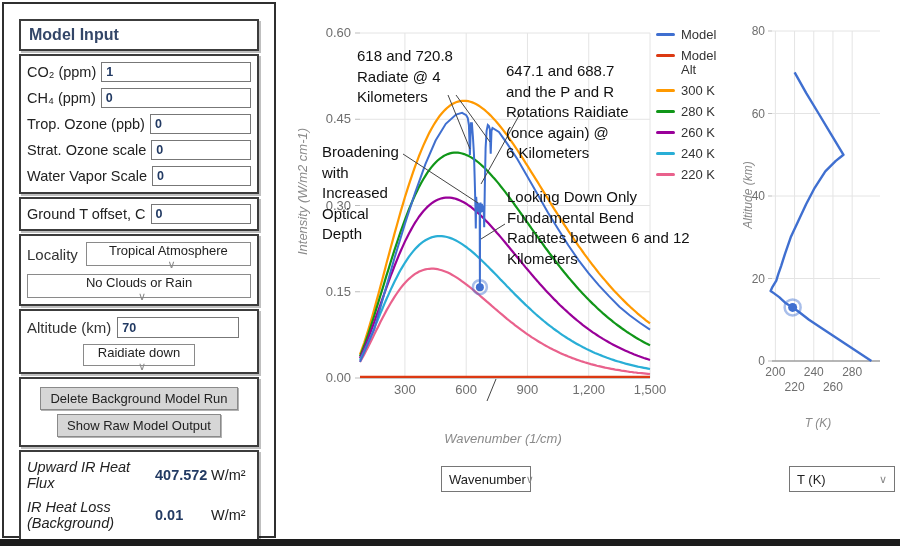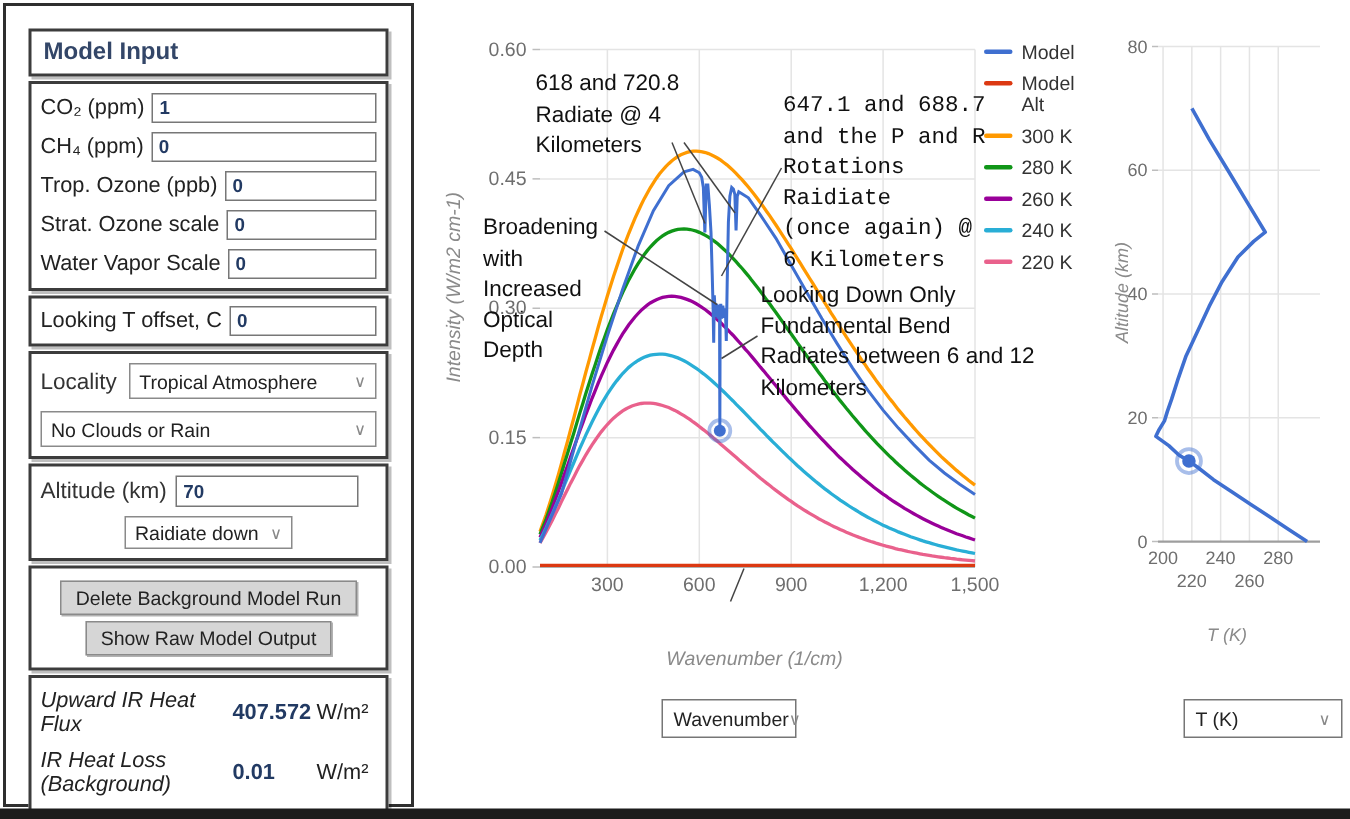--- a/index.html
+++ b/index.html
@@ -11,21 +11,21 @@
   #left-panel { position:absolute; left:2px; top:2px; width:274px; height:536px;
                 border:2px solid #2f2f2f; padding:15px; display:flex; flex-direction:column; gap:3px;
                 background:#fff; }
   .sect { border:2px solid #3c3c3c; background:#fff; box-shadow:2px 2px 0 rgba(0,0,0,.25); }
   .sect-hdr { font-size:16px; font-weight:bold; color:#334668; padding:5px 8px; }
   .frow { display:flex; align-items:center; gap:5px; padding:3px 6px; }
   .frow label { font-size:14.5px; color:#222; white-space:nowrap; }
   .frow input { flex:1; min-width:0; height:20px; border:1px solid #777; font-family:"Liberation Sans",sans-serif;
                 font-size:12.5px; font-weight:bold; color:#223a63; padding:0 4px; }
   .sel { border:1px solid #8a8a8a; background:#fff; height:24px; display:flex; align-items:center;
-         padding:0 6px; font-size:13px; color:#222; justify-content:space-between; cursor:default; }
+         padding:0 6px; font-size:13px; color:#222; justify-content:space-between; cursor:default;flex-direction:column; }
   .sel .chev { color:#888; font-size:11px; margin-left:6px; }
   .btn { display:block; margin:4px auto; background:#d6d6d6; border:1px solid #8a8a8a;
          box-shadow:1px 1px 0 rgba(0,0,0,.3); font-family:"Liberation Sans",sans-serif;
          font-size:13px; color:#222; padding:3px 9px; }
   .orow { display:flex; align-items:center; padding:4px 6px; font-size:14.5px; }
   .orow .olab { flex:1; color:#222;font-style:italic; }
   .orow .oval { width:56px; font-weight:bold; color:#223a63; }
   .orow .ounit { width:40px; color:#222; }
 
   
@@ -71,21 +71,21 @@
           <input value="0" style="">
         </div>
         <div class="frow">
           <label>Water Vapor Scale</label>
           <input value="0" style="">
         </div>
       </div>
 
     <div class="sect" style="padding:2px 0;">
       <div class="frow">
-        <label>Looking T offset, C</label>
+        <label>Ground T offset, C</label>
         <input value="0" style="">
       </div>
     </div>
 
     <div class="sect" style="padding:6px;">
       <div style="display:flex; align-items:center; gap:8px; margin-bottom:8px;">
         <label style="font-size:15px;">Locality</label>
         <div class="sel" style="flex:1;">
           <span>Tropical Atmosphere</span>
           <span class="chev">∨</span>
@@ -172,21 +172,21 @@
         <line x1="166" y1="95" x2="200" y2="142" stroke="#444" stroke-width="1"></line>
         <line x1="231" y1="112" x2="191" y2="184" stroke="#444" stroke-width="1"></line>
         <line x1="113" y1="154" x2="188" y2="203" stroke="#444" stroke-width="1"></line>
         <line x1="215" y1="224" x2="191" y2="239" stroke="#444" stroke-width="1"></line>
         <line x1="197" y1="401" x2="206" y2="379" stroke="#444" stroke-width="1"></line>
       </svg>
 
     <div class="anno" style="left:67px; top:46px; width:140px;">618 and 720.8
 Radiate @ 4
 Kilometers</div>
-    <div class="anno" style="left:232px; top:61px; width:150px;font-family:Liberation Mono, monospace;">647.1 and 688.7
+    <div class="anno" style="left:216px; top:61px; width:150px;">647.1 and 688.7
 and the P and R
 Rotations Raidiate
 (once again) @
 6 Kilometers</div>
     <div class="anno" style="left:32px; top:142px; width:110px;">Broadening
 with
 Increased
 Optical
 Depth</div>
     <div class="anno" style="left:217px; top:187px; width:210px;">Looking Down Only

